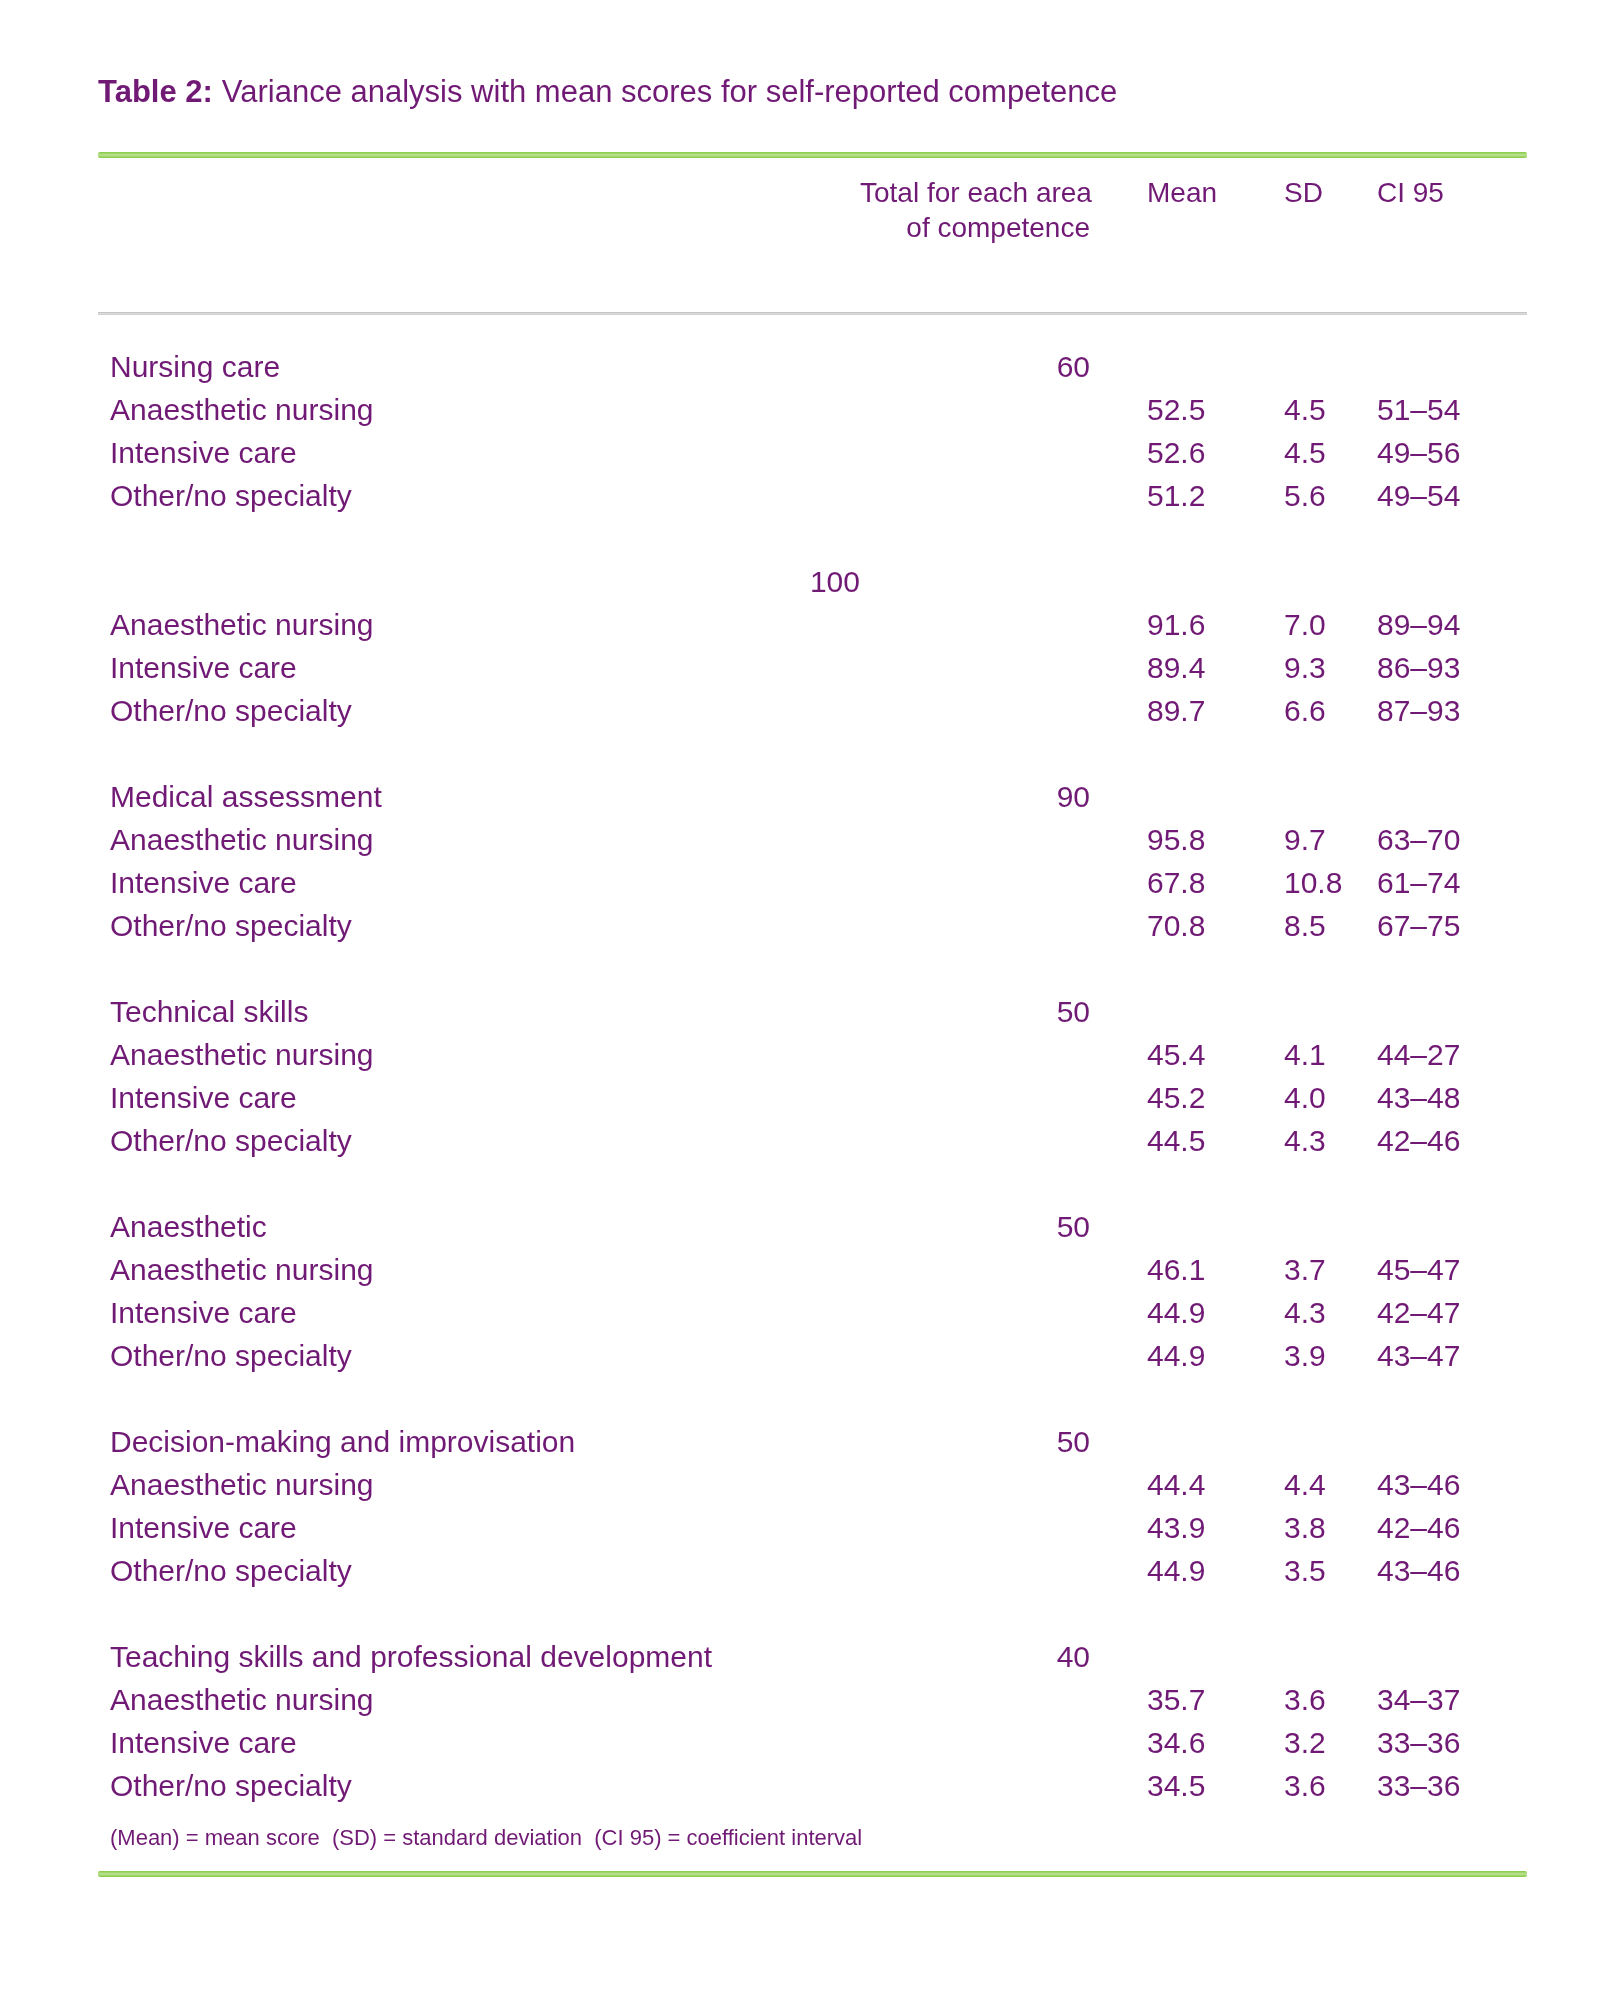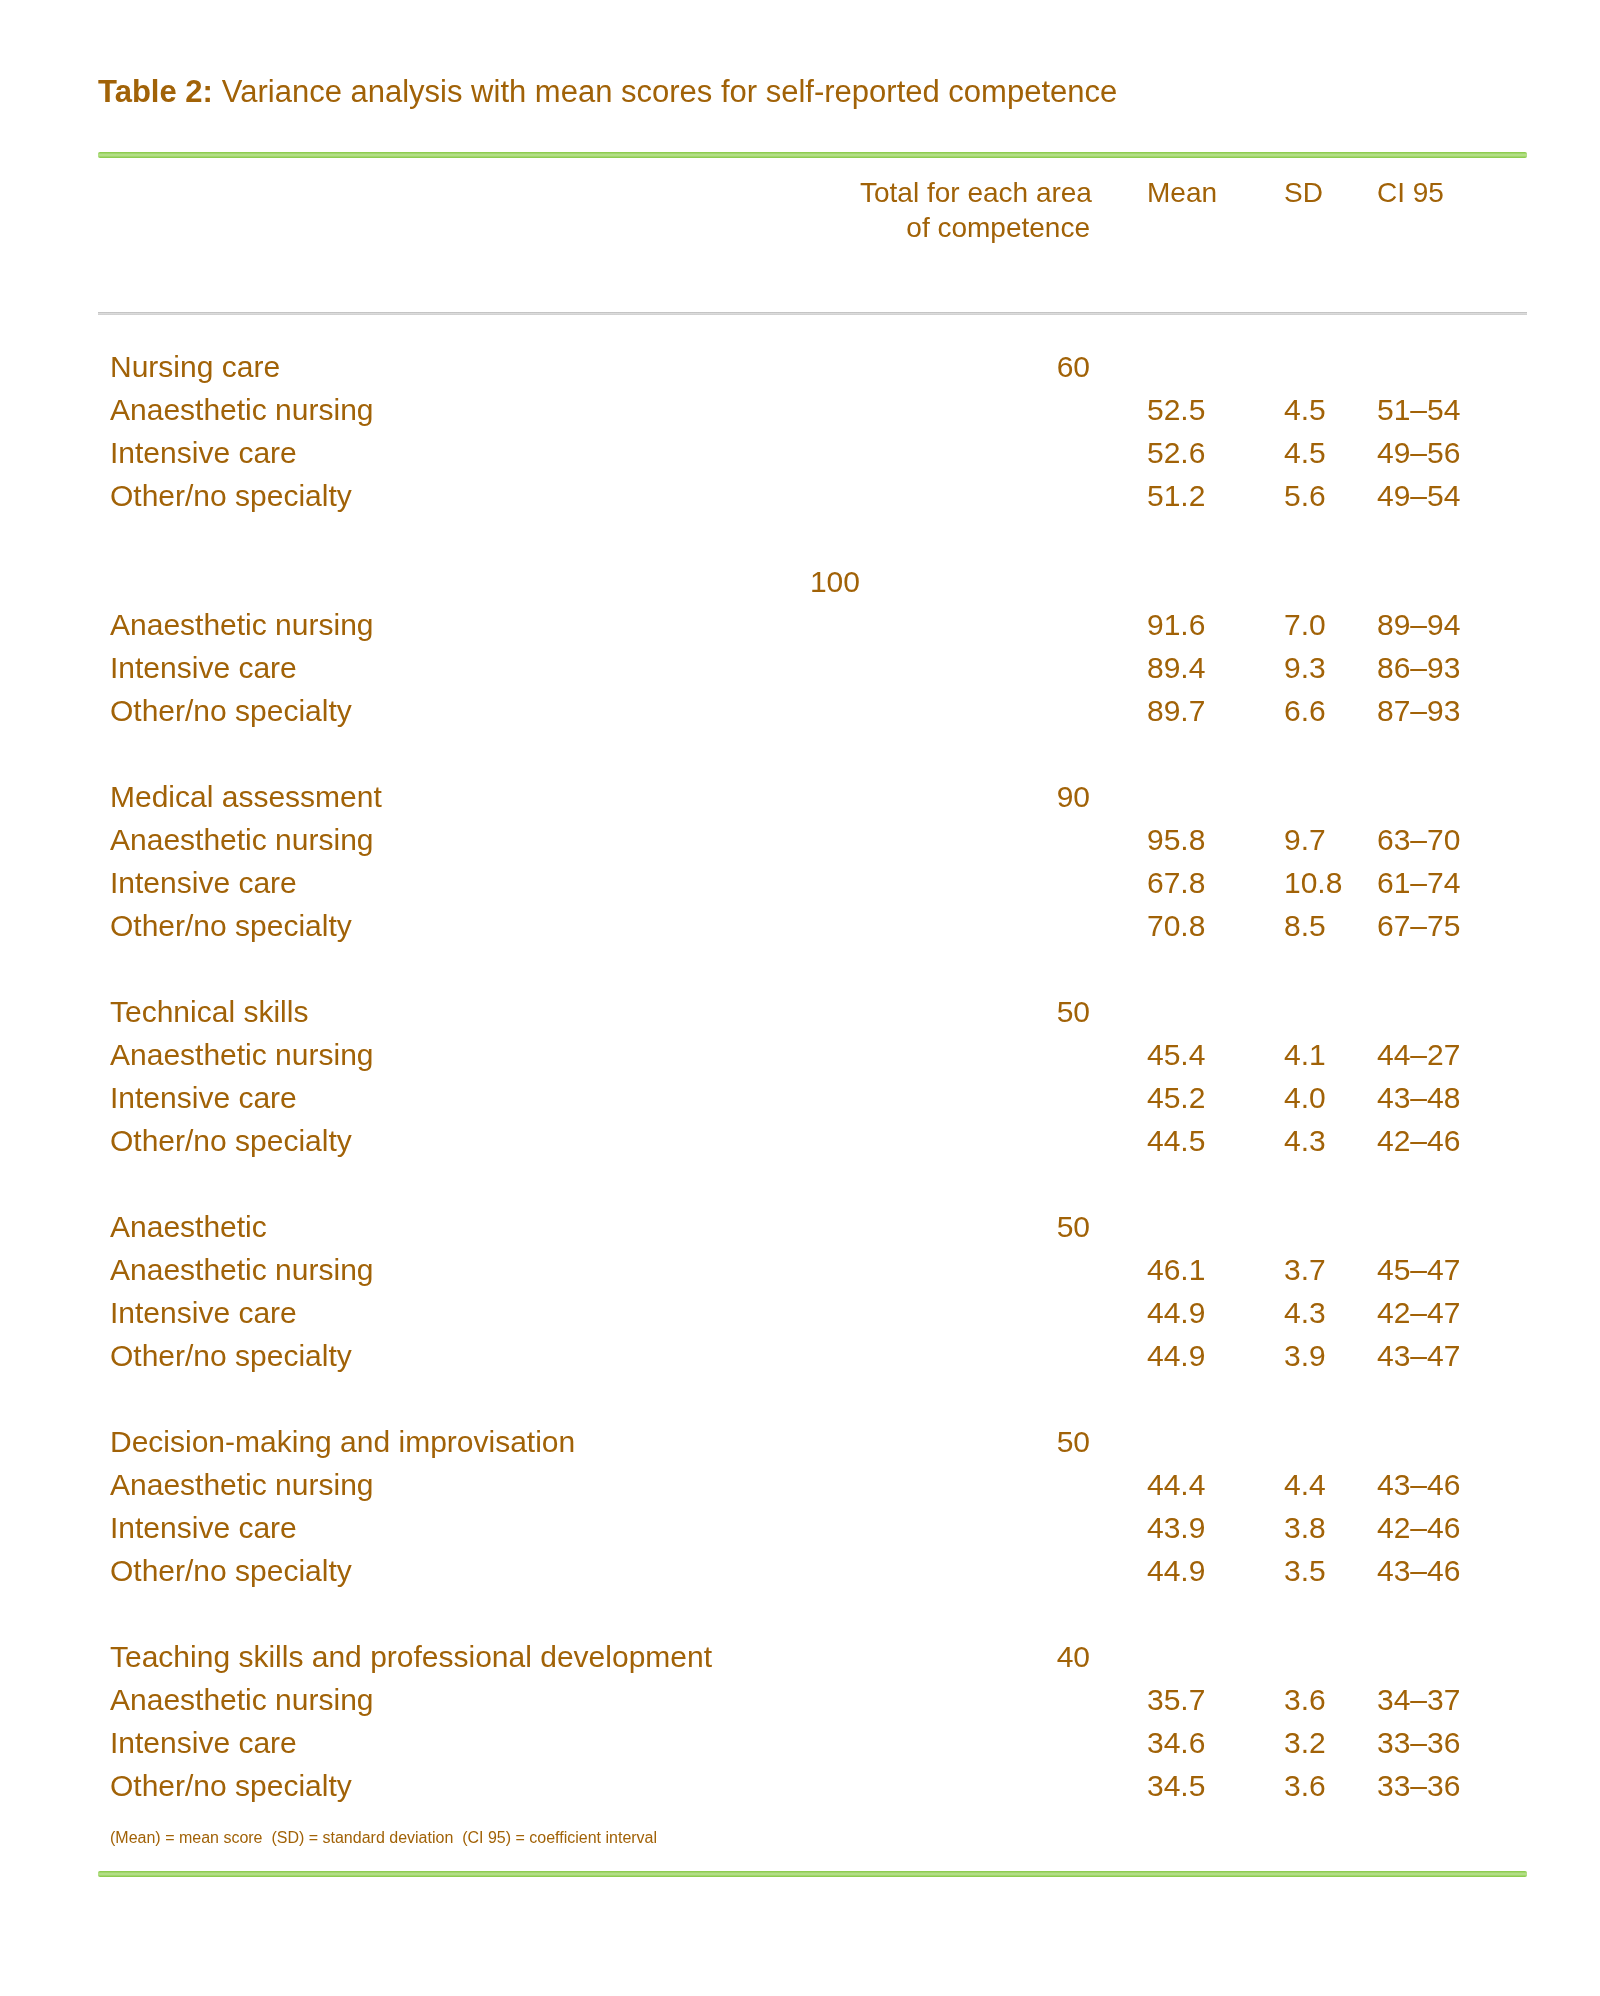--- a/index.html
+++ b/index.html
@@ -1,18 +1,18 @@
 <!DOCTYPE html>
 <html><head>
 <meta charset="utf-8">
 <style>
   html,body { margin:0; padding:0; background:#ffffff; }
   .page {
     position:relative; width:1600px; height:1996px; background:#ffffff;
-    font-family:"Liberation Sans","DejaVu Sans",sans-serif; color:#a16207;
+    font-family:"Liberation Sans","DejaVu Sans",sans-serif; color:#701a75;
     overflow:hidden;
   }
   .title { margin:73px 0 0 98px; font-size:31px; line-height:38px; }
   .title-prefix { font-weight:bold; }
   .title-rest { margin-left:9px; }
   .rule-green {
     margin-left:98px; width:1429px; height:6px;
     background:linear-gradient(to bottom,#85c843,#bce394 50%,#85c843);
     border-radius:2px;
   }
@@ -30,21 +30,21 @@
     margin:17px 0 0 110px; width:1417px;
     font-size:28px; line-height:35px; align-items:start;
   }
   .tbody { margin-left:110px; width:1417px; padding-top:30px; font-size:30px; }
   .trow { height:43px; align-items:center; }
   .group-gap { height:43px; }
   .cell { white-space:nowrap; }
   .cell-total { text-align:right; }
   .cell-mean { padding-left:57px; }
   .footnote {
-    margin:16px 0 0 110px; font-size:16px; line-height:30px; white-space:pre-wrap;
+    margin:16px 0 0 110px; font-size:22px; line-height:30px; white-space:pre-wrap;
   }
 </style>
 </head>
 <body>
 
 <div class="page">
 
   <div class="title">
     <span class="title-prefix">Table 2:</span><span class="title-rest">Variance analysis with mean scores for self-reported competence</span>
   </div>

